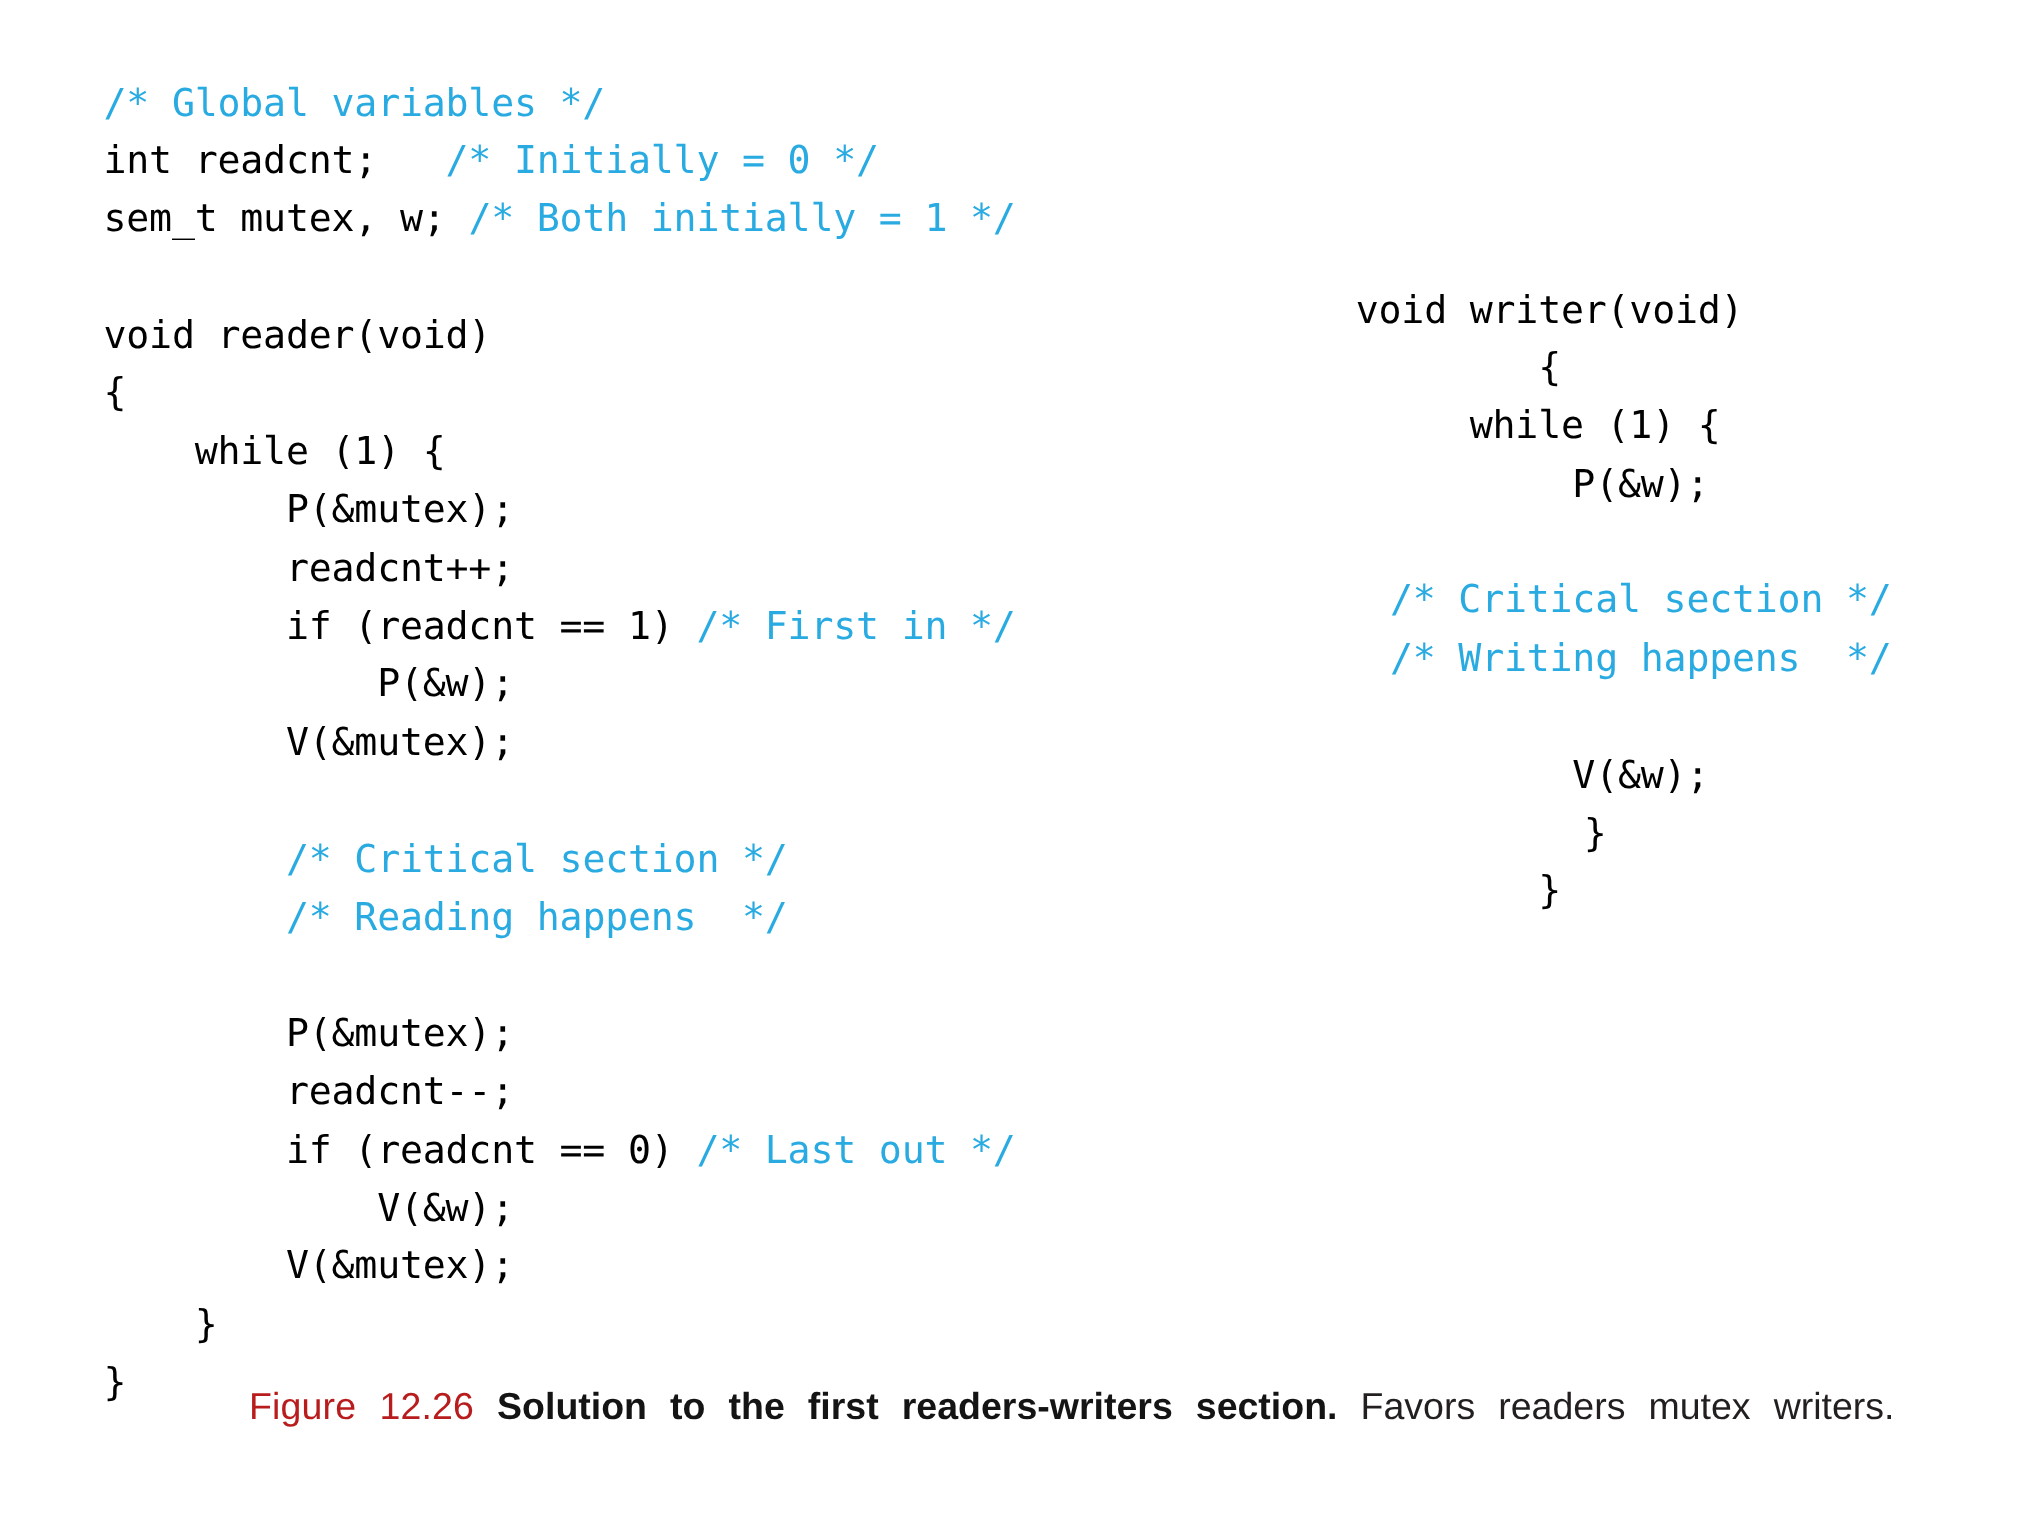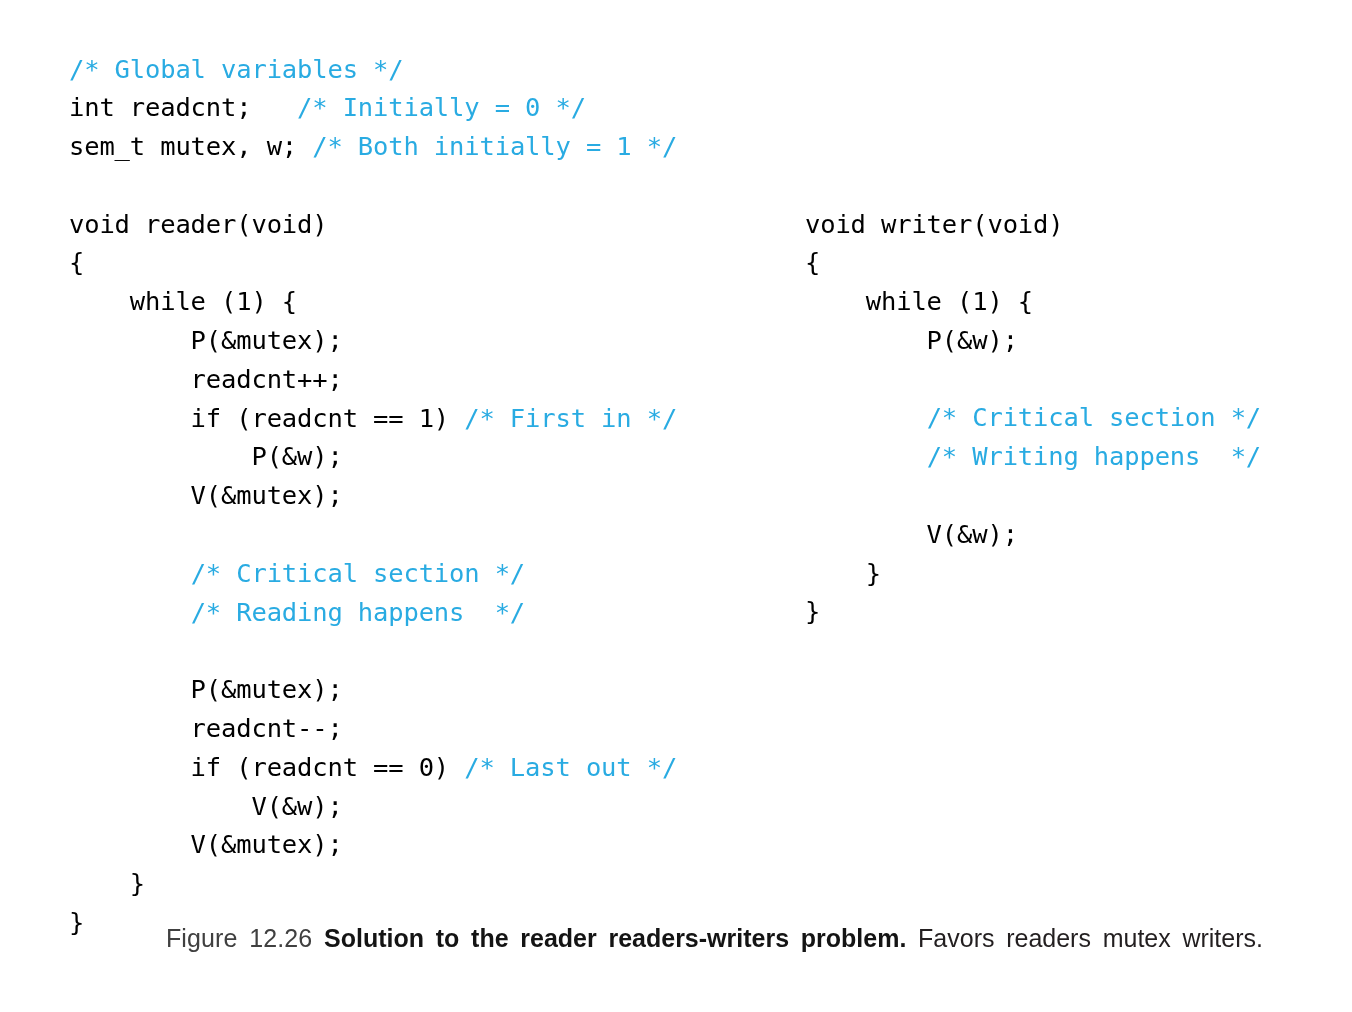--- a/index.html
+++ b/index.html
@@ -32,21 +32,21 @@
     top: 24px;
     font-family: "DejaVu Sans Mono", "Liberation Mono", monospace;
     font-size: 25.5px;
     line-height: 38.8px;
     color: #000000;
     white-space: pre;
     letter-spacing: -0.15px;
   }
 
   #code-col-left  { left: 47px; }
-  #code-col-right { left: 783px; top: 179px; }
+  #code-col-right { left: 783px; top: 162px; text-align: center; }
 
   .code-line {
     white-space: pre;
     min-height: 38.8px;
   }
 
   .cm { color: #29abe2; }
 
   
   #figure-caption {
@@ -60,21 +60,21 @@
     color: #231f20;
     text-align: justify;
     text-justify: inter-word;
   }
   #figure-caption::after {
     content: "";
     display: inline-block;
     width: 100%;
   }
   .cap-num {
-    color: #404040;
+    color: #b91c1c;
     font-weight: 400;
     letter-spacing: 0.1px;
   }
   .cap-bold {
     font-weight: 700;
     color: #141414;
   }
   .cap-rest {
     font-weight: 400;
     color: #231f20;
@@ -84,13 +84,13 @@
 <body>
 
 <div id="figure-body">
 
   <pre class="code-col" id="code-col-left"><div class="code-line"><span class="cm">/* Global variables */</span></div><div class="code-line"><span>int readcnt;   </span><span class="cm">/* Initially = 0 */</span></div><div class="code-line"><span>sem_t mutex, w; </span><span class="cm">/* Both initially = 1 */</span></div><div class="code-line">&nbsp;</div><div class="code-line"><span>void reader(void)</span></div><div class="code-line"><span>{</span></div><div class="code-line"><span>    while (1) {</span></div><div class="code-line"><span>        P(&amp;mutex);</span></div><div class="code-line"><span>        readcnt++;</span></div><div class="code-line"><span>        if (readcnt == 1) </span><span class="cm">/* First in */</span></div><div class="code-line"><span>            P(&amp;w);</span></div><div class="code-line"><span>        V(&amp;mutex);</span></div><div class="code-line">&nbsp;</div><div class="code-line"><span>        </span><span class="cm">/* Critical section */</span></div><div class="code-line"><span>        </span><span class="cm">/* Reading happens  */</span></div><div class="code-line">&nbsp;</div><div class="code-line"><span>        P(&amp;mutex);</span></div><div class="code-line"><span>        readcnt--;</span></div><div class="code-line"><span>        if (readcnt == 0) </span><span class="cm">/* Last out */</span></div><div class="code-line"><span>            V(&amp;w);</span></div><div class="code-line"><span>        V(&amp;mutex);</span></div><div class="code-line"><span>    }</span></div><div class="code-line"><span>}</span></div></pre>
 
   <pre class="code-col" id="code-col-right"><div class="code-line"><span>void writer(void)</span></div><div class="code-line"><span>{</span></div><div class="code-line"><span>    while (1) {</span></div><div class="code-line"><span>        P(&amp;w);</span></div><div class="code-line">&nbsp;</div><div class="code-line"><span>        </span><span class="cm">/* Critical section */</span></div><div class="code-line"><span>        </span><span class="cm">/* Writing happens  */</span></div><div class="code-line">&nbsp;</div><div class="code-line"><span>        V(&amp;w);</span></div><div class="code-line"><span>    }</span></div><div class="code-line"><span>}</span></div></pre>
 
 </div>
 
-<div id="figure-caption"><span class="cap-num">Figure 12.26</span><span>  </span><span class="cap-bold">Solution to the reader readers-writers problem.</span><span> </span><span class="cap-rest">Favors readers mutex writers.</span></div>
+<div id="figure-caption"><span class="cap-num">Figure 12.26</span><span>  </span><span class="cap-bold">Solution to the first readers-writers section.</span><span> </span><span class="cap-rest">Favors readers mutex writers.</span></div>
 
 </body></html>

